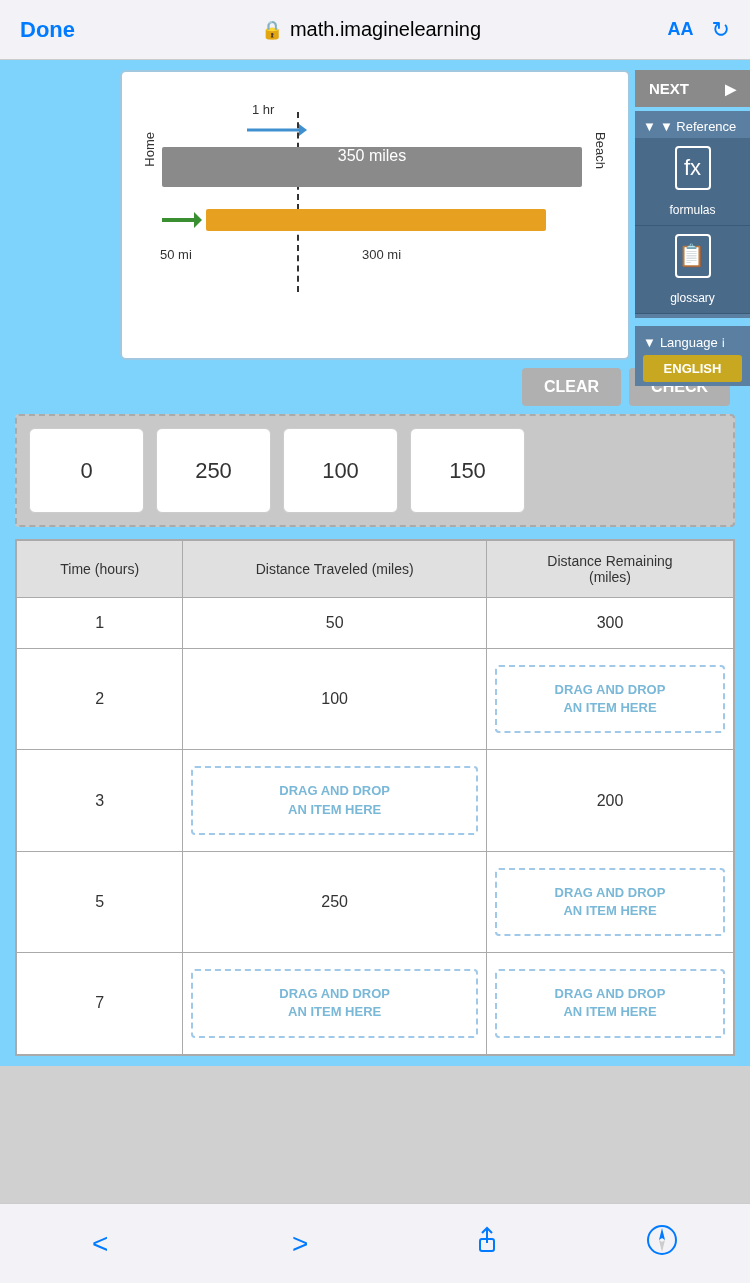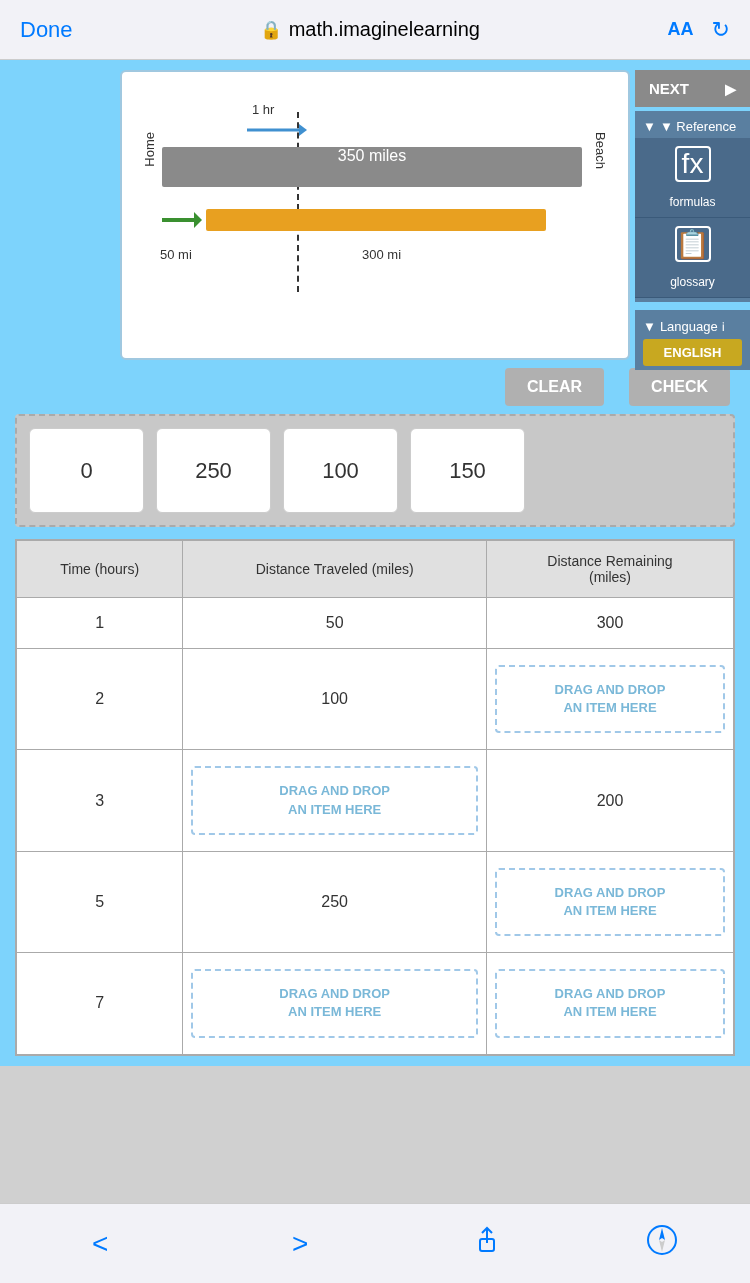--- a/index.html
+++ b/index.html
@@ -20,21 +20,21 @@
       background: #f2f2f7;
       display: flex;
       align-items: center;
       padding: 0 20px;
       border-bottom: 1px solid #ccc;
       position: relative;
     }
     .browser-done {
       color: #007aff;
       font-size: 22px;
-      font-weight: 400;
+      font-weight: 700;
       cursor: pointer;
     }
     .browser-url {
       flex: 1;
       text-align: center;
       font-size: 20px;
       font-weight: 500;
       color: #000;
       display: flex;
       align-items: center;
@@ -235,26 +235,26 @@
     }
     .reference-item {
       display: flex;
       flex-direction: column;
       align-items: center;
       padding: 8px;
       border-bottom: 1px solid #3a5a7a;
       cursor: pointer;
     }
     .reference-item-icon {
-      font-size: 28px;
+      font-size: 22px;
       color: white;
       border: 2px solid white;
       border-radius: 4px;
       width: 36px;
-      height: 36px;
+      height: 44px;
       display: flex;
       align-items: center;
       justify-content: center;
     }
     .reference-item-label {
       color: white;
       font-size: 12px;
       margin-top: 13px;
     }
 
@@ -281,21 +281,21 @@
       padding: 6px 8px;
       text-align: center;
       cursor: pointer;
       border-radius: 3px;
     }
 
     
     .action-buttons {
       display: flex;
       justify-content: flex-end;
-      gap: 25px;
+      gap: 8px;
       margin-top: 8px;
       padding-right: 5px;
     }
 
     .btn-clear {
       background: #b0b0b0;
       color: white;
       font-size: 16px;
       font-weight: 600;
       padding: 10px 22px;

